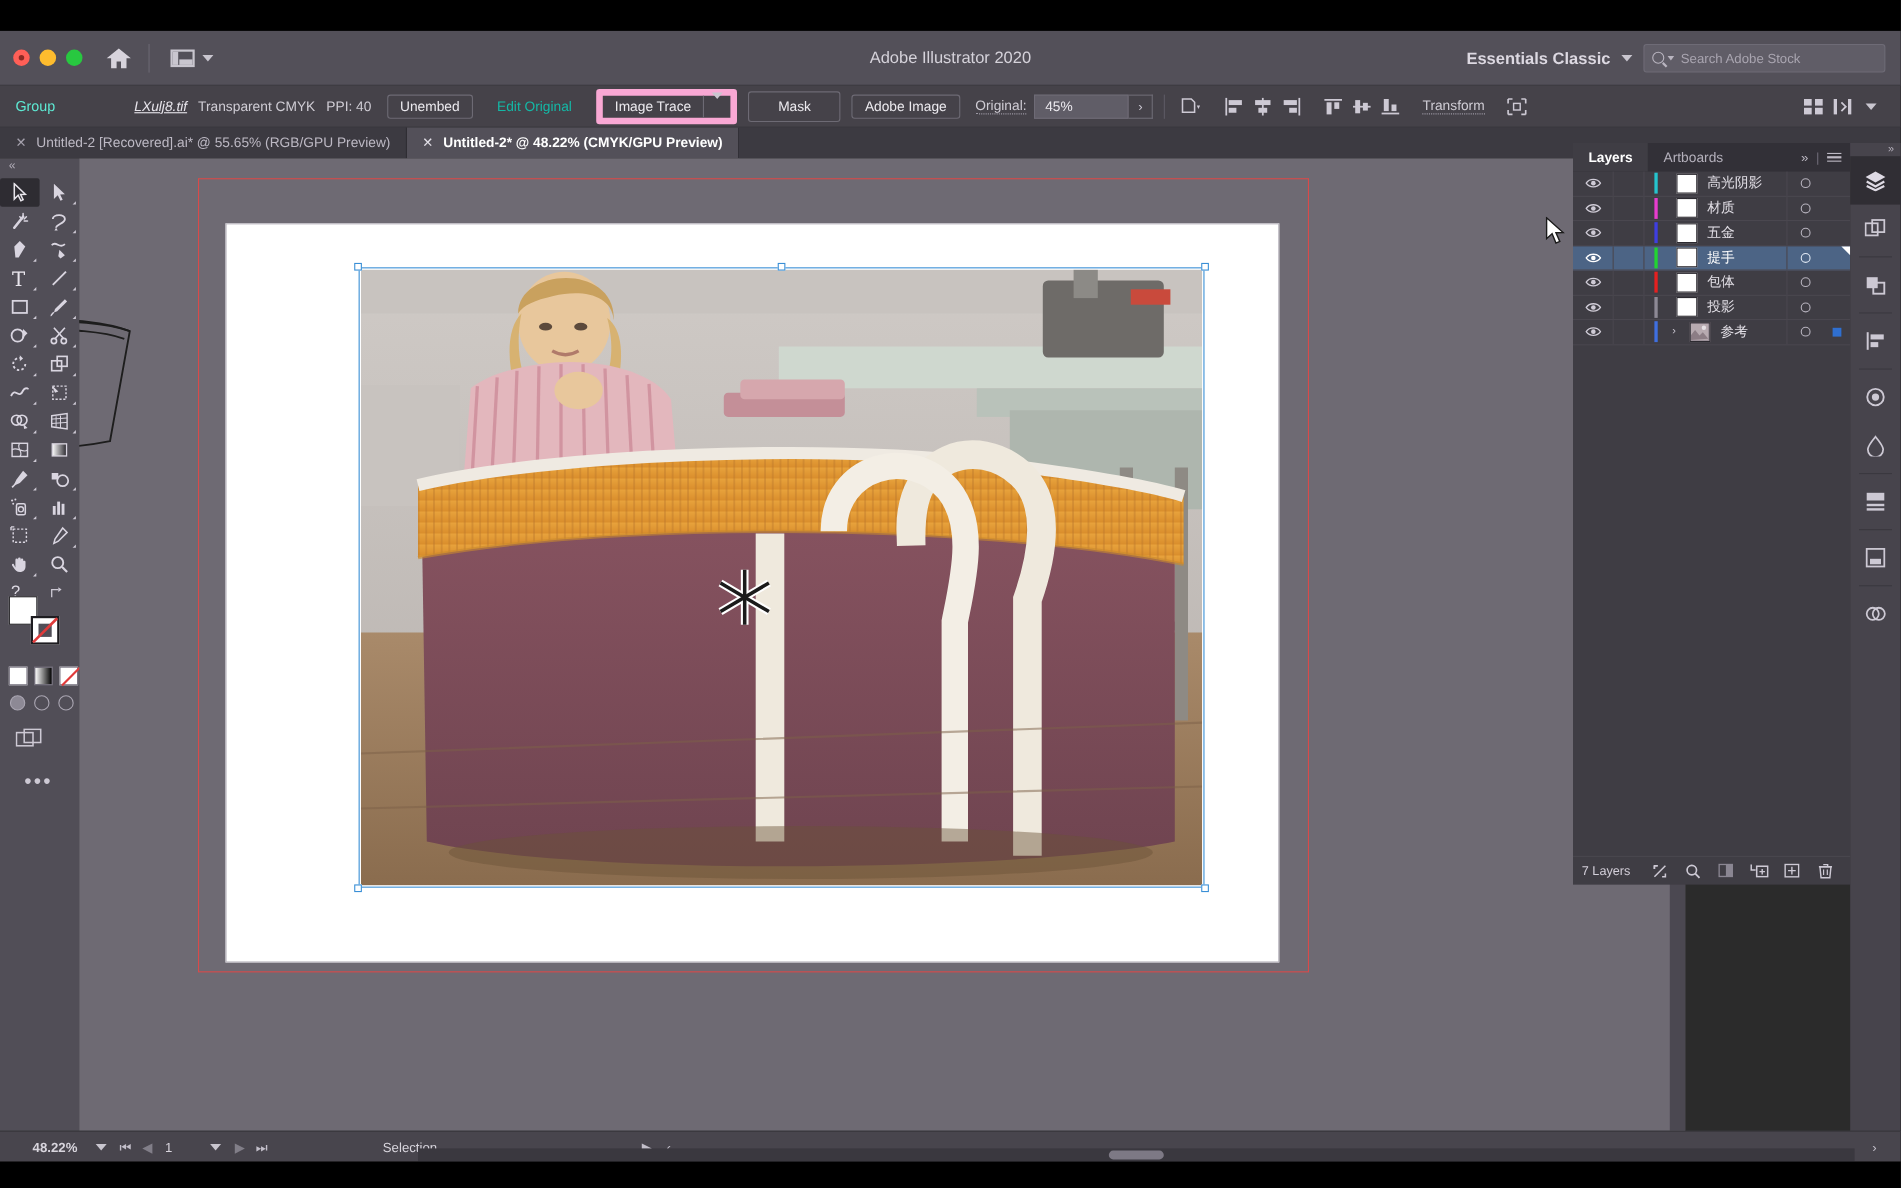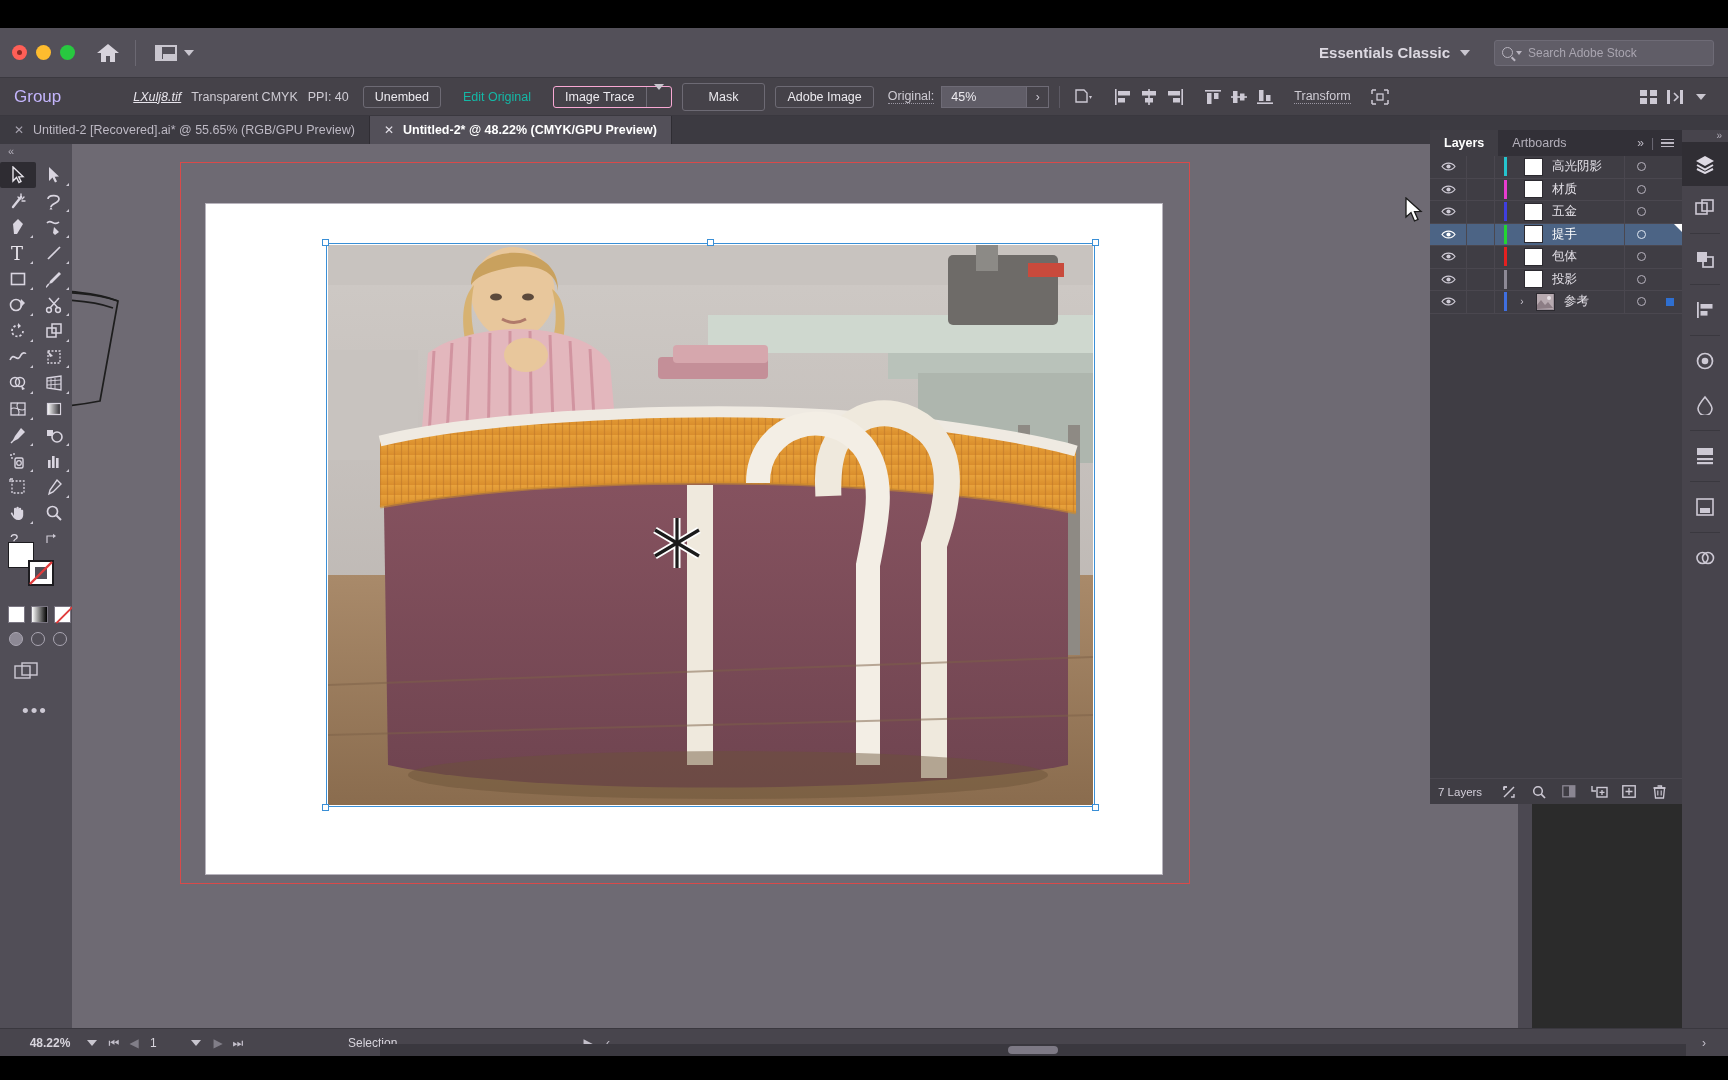--- a/index.html
+++ b/index.html
@@ -27,45 +27,45 @@
   .dot.red::after{ content:""; position:absolute; left:5px; top:5px; width:5px;height:5px;border-radius:50%;background:#8b2a24;}
   .home-icon { margin-left:20px; width:26px; height:26px; display:flex; align-items:center; justify-content:center; }
   .vdiv { width:1px; height:26px; background:#6b6872; margin:0 14px; }
   .arrange-btn { display:flex; align-items:center; gap:7px; padding:3px 5px; }
   .arrange-glyph { width:22px; height:16px; border:2px solid #c9c6cf; display:flex; }
   .arrange-glyph i { display:block; background:#c9c6cf; }
   .arrange-glyph i:first-child { width:7px; height:100%; }
   .arrange-glyph i:last-child { width:100%; height:5px; margin-top:auto; margin-left:1px;}
   .chev { width:0;height:0;border-left:5px solid transparent;border-right:5px solid transparent;border-top:6px solid #c9c6cf; }
   .app-title { position:absolute; left:0; right:0; text-align:center; color:#d5d2da; font-size:15px; pointer-events:none; }
-  .ws-area { position:absolute; right:14px; display:flex; align-items:center; gap:14px; }
+  .ws-area { position:absolute; right:14px; display:flex; align-items:flex-end; }
   .ws-switch { display:flex; align-items:center; gap:10px; color:#ddd9e2; font-size:15px; font-weight:bold; padding:4px 10px; }
   .stock-search {
     width:220px; height:26px; background:#605d67; border:1px solid #6e6b76; border-radius:3px;
     display:flex; align-items:center; padding:0 7px; gap:6px; color:#a9a5b0; font-size:12px;
   }
   .mag { width:11px;height:11px;border:1.6px solid #b9b5c0;border-radius:50%; position:relative; flex:none;}
   .mag::after{content:"";position:absolute;right:-4px;bottom:-3px;width:5px;height:1.6px;background:#b9b5c0;transform:rotate(45deg);}
   .mag-chev{width:0;height:0;border-left:3.5px solid transparent;border-right:3.5px solid transparent;border-top:4px solid #b9b5c0;margin-left:-3px;}
 
   
   .controlbar {
     position:absolute; left:0; top:78px; width:1728px; height:38px;
     background:#454249; border-bottom:1px solid #3a383f;
     display:flex; align-items:center; color:#d4d1d9; font-size:12.5px;
   }
-  .cb-label { margin-left:14px; color:#c4b5fd; font-size:17px; }
+  .cb-label { margin-left:14px; color:#5eead4; font-size:13px; }
   .cb-filename { color:#e8e5ec; text-decoration:underline; font-size:12.5px;font-style:italic; }
   .cb-txt { color:#cfccd4; font-size:12.5px; }
   .cb-btn {
     border:1px solid #6d6a74; border-radius:3px; padding:3px 11px; color:#eceaef;
     font-size:12.5px; background:transparent; white-space:nowrap;
   }
   .cb-btn.disabled { border-color:transparent; color:#14b8a6; }
-  .cb-split { display:flex; align-items:center; border:1px solid #f9a8d4; border-radius:3px; }
+  .cb-split { display:flex; align-items:center; border:6px solid #f9a8d4; border-radius:3px; }
   .cb-split > span:first-child { padding:3px 11px; color:#eceaef; font-size:12.5px; }
   .cb-split .sp { width:1px; height:20px; background:#6d6a74; }
   .cb-split .ar { padding:0 7px; }
   .opacity-field {
     width:86px; height:22px; background:#605d67; border:1px solid #6e6b76;
     display:flex; align-items:center; padding-left:9px; color:#eceaef; font-size:12.5px;
   }
   .opacity-arrow { width:22px;height:22px;border:1px solid #6e6b76;border-left:none;display:flex;align-items:center;justify-content:center; color:#ccc8d3; font-size:12px;}
   .cb-icon { width:26px;height:26px; display:flex;align-items:center;justify-content:center; }
   .dotted-ul { border-bottom:1px dotted #9b97a3; }
@@ -196,20 +196,21 @@
         </svg>
     </div>
     <div class="vdiv"></div>
     <div class="arrange-btn">
       <span class="arrange-glyph">
           <i></i>
           <i></i>
         </span>
       <span class="chev"></span>
     </div>
+    <div class="app-title">Adobe Illustrator 2020</div>
     <div class="ws-area">
       <div class="ws-switch">
         <span>Essentials Classic</span>
         <span class="chev"></span>
       </div>
       <div class="stock-search">
         <span class="mag"></span>
         <span class="mag-chev"></span>
         <span>Search Adobe Stock</span>
       </div>

